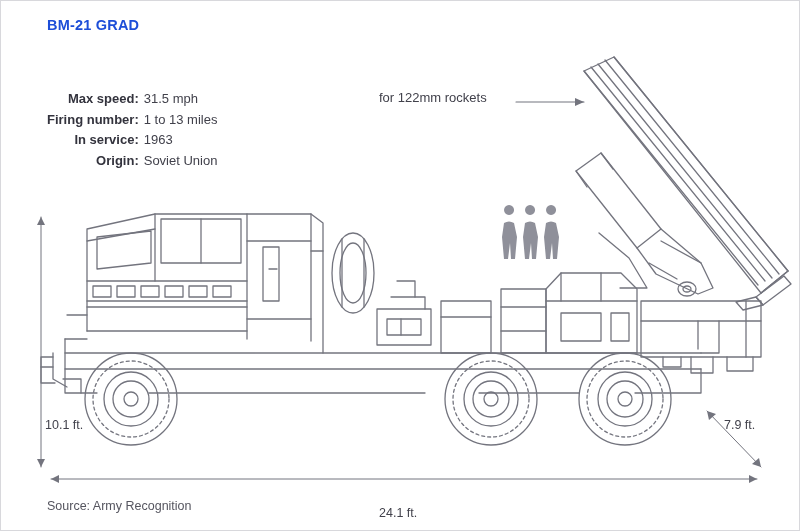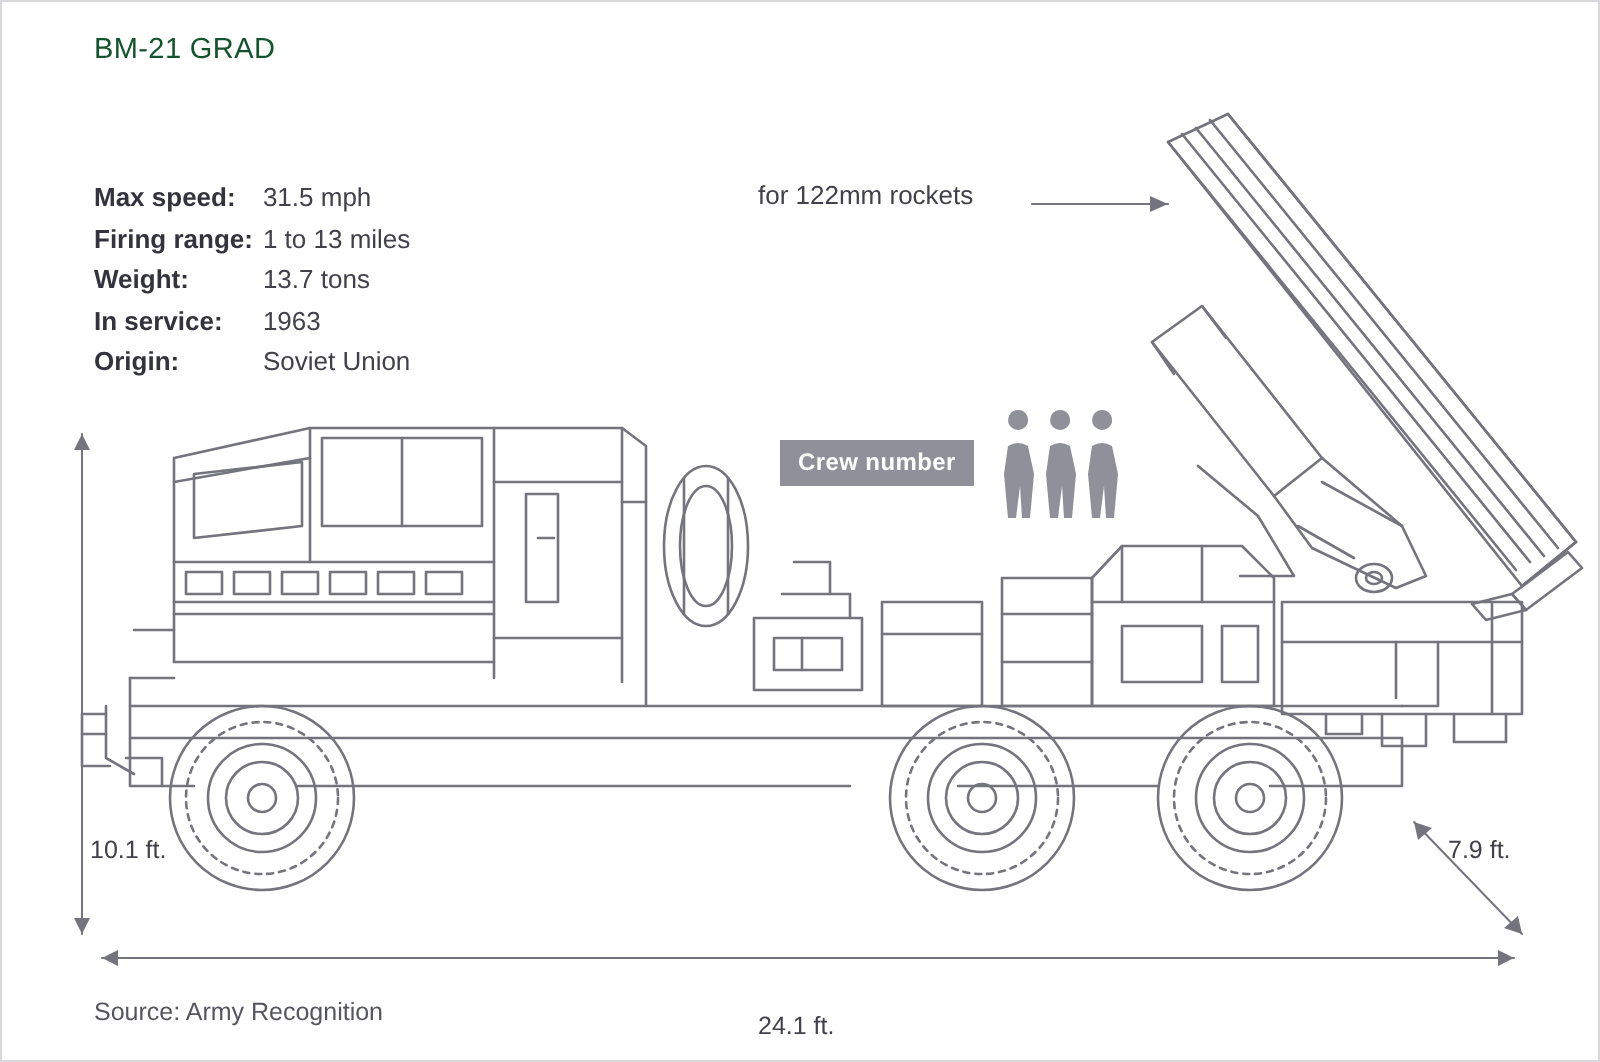--- a/index.html
+++ b/index.html
@@ -20,40 +20,40 @@
     height: 531px;
     box-sizing: border-box;
     border: 1px solid #d8d8dc;
     background: #ffffff;
   }
   .title {
     position: absolute;
     left: 46px;
     top: 16px;
     font-size: 14.5px;
-    font-weight: normal;
+    font-weight: bold;
     letter-spacing: 0.2px;
-    color: #14532d;
+    color: #1d4ed8;
   }
   
   .specs {
     position: absolute;
     left: 46px;
     top: 88px;
     font-size: 13px;
     line-height: 20.5px;
     border-collapse: collapse;
   }
   .specs td {
     padding: 0;
     vertical-align: top;
     white-space: nowrap;
   }
   .specs .lbl {
-    text-align: left;
+    text-align: right;
     font-weight: bold;
     color: #33333d;
     padding-right: 5px;
   }
   .specs .val {
     text-align: left;
     color: #41414b;
   }
   
   .callout {
@@ -110,43 +110,38 @@
 
   <div class="title">BM-21 GRAD</div>
 
   <table class="specs">
     <tbody>
         <tr>
       <td class="lbl">Max speed:</td>
       <td class="val">31.5 mph</td>
     </tr>
     <tr>
-      <td class="lbl">Firing range:</td>
+      <td class="lbl">Firing number:</td>
       <td class="val">1 to 13 miles</td>
-    </tr>
-    <tr>
-      <td class="lbl">Weight:</td>
-      <td class="val">13.7 tons</td>
     </tr>
     <tr>
       <td class="lbl">In service:</td>
       <td class="val">1963</td>
     </tr>
     <tr>
       <td class="lbl">Origin:</td>
       <td class="val">Soviet Union</td>
     </tr>
   </tbody>
     </table>
 
   <div class="callout">
     <div>for 122mm rockets</div>
   </div>
 
-  <div class="crew-badge">Crew number</div>
 
   <div class="dim dim-height">10.1 ft.</div>
   <div class="dim dim-width">24.1 ft.</div>
   <div class="dim dim-right">7.9 ft.</div>
 
   <div class="source">Source: Army Recognition</div>
 
   <svg class="art" viewBox="0 0 800 531">
     <g fill="none" stroke="#73747e" stroke-width="1.3" stroke-linejoin="round" stroke-linecap="round">
 

